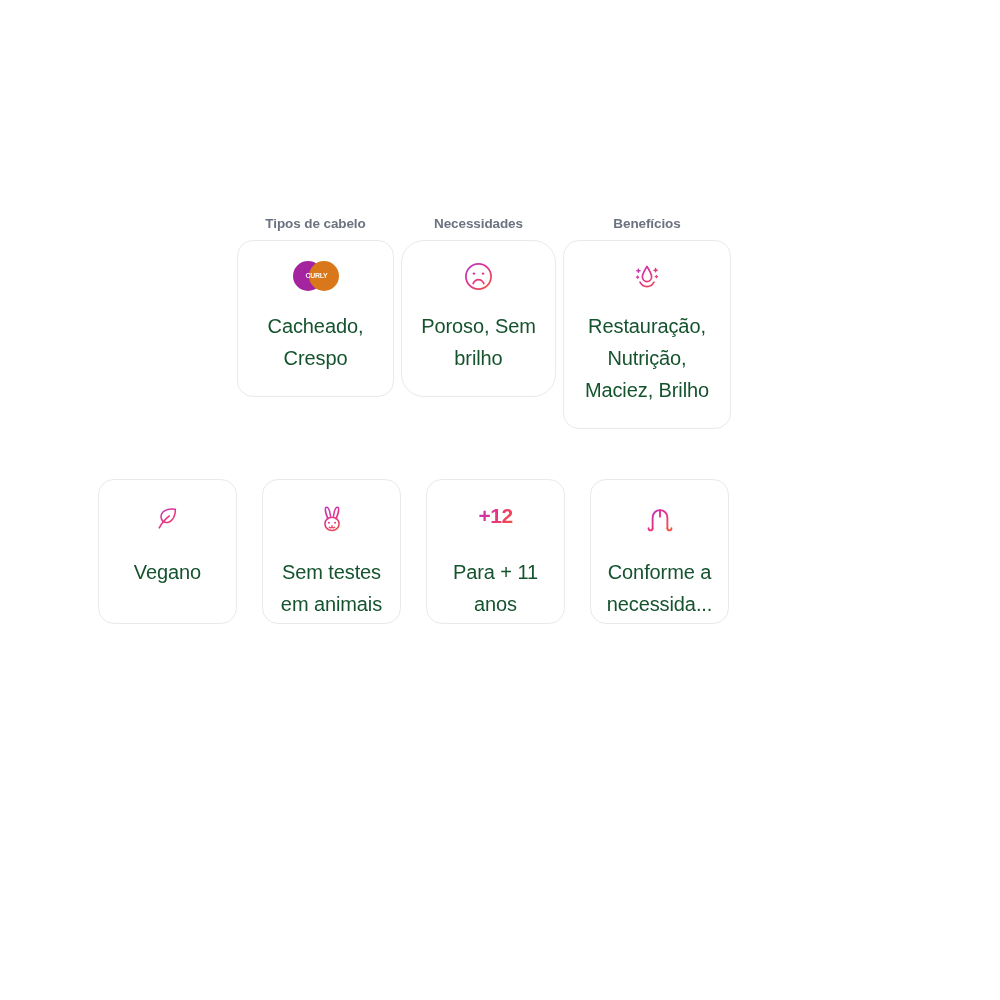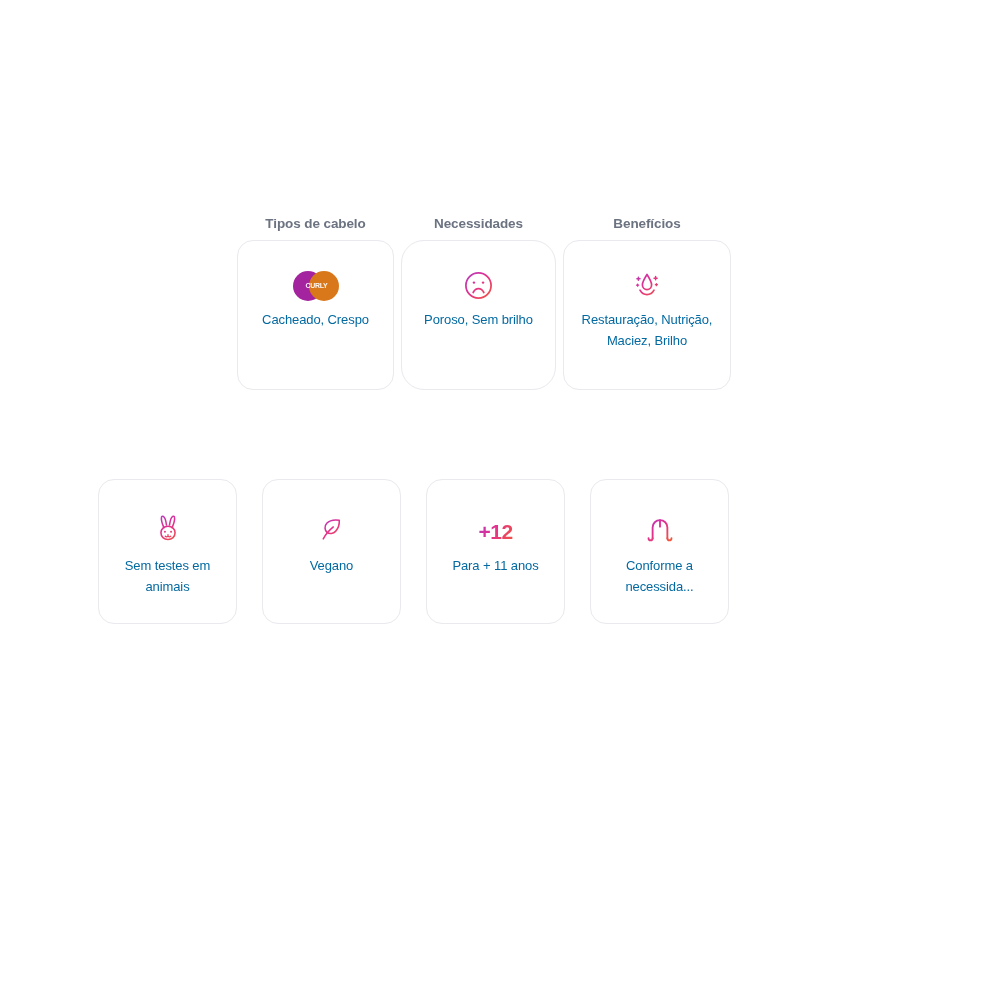--- a/index.html
+++ b/index.html
@@ -63,29 +63,29 @@
     padding: 20px 12px 22px 12px;
   }
 
   .primary-group:nth-child(1) .attr-card { width: 157px; }
   .primary-group:nth-child(2) .attr-card { width: 155px; border-radius: 23px; }
   .primary-group:nth-child(3) .attr-card { width: 168px; }
 
   .card-icon {
     height: 40px;
     display: flex;
-    align-items: flex-end;
+    align-items: flex-start;
     justify-content: center;
     margin-bottom: 9px;
   }
 
   .card-label {
-    font-size: 13px;
+    font-size: 20px;
     line-height: 1.6;
-    color: #0369a1;
+    color: #14532d;
     letter-spacing: -0.1px;
   }
 
   
   .claims-row {
     position: absolute;
     left: 98px;
     top: 479px;
     display: flex;
     align-items: flex-start;
@@ -213,20 +213,37 @@
       </div>
     </div>
 
   </div>
 
   <div class="claims-row">
 
 
     <div class="attr-card">
       <div class="card-icon">
+        <svg class="grad-icon" width="29" height="29" viewBox="0 0 32 32" fill="none">
+          <defs>
+            <linearGradient id="gLeaf" x1="6" y1="5" x2="26" y2="27" gradientUnits="userSpaceOnUse">
+              <stop offset="0" stop-color="#b43bbf"></stop>
+              <stop offset="0.45" stop-color="#e2308f"></stop>
+              <stop offset="1" stop-color="#f2563c"></stop>
+            </linearGradient>
+          </defs>
+          <path d="M24.6 5.8c-6.2-.9-11.2.6-13.8 3.4-2.9 3.1-2.4 7.6.3 9.9 2.6 2.2 6.9 1.7 9.6-1.3 2.7-3 4.1-7.6 3.9-12z" stroke="url(#gLeaf)" stroke-width="1.7" stroke-linejoin="round"></path>
+          <path d="M6.9 26.4c2.3-4.6 6.1-9.1 11.1-13.2" stroke="url(#gLeaf)" stroke-width="1.7" stroke-linecap="round"></path>
+        </svg>
+      </div>
+      <div class="card-label">Vegano</div>
+    </div>
+
+    <div class="attr-card">
+      <div class="card-icon">
         <svg class="grad-icon" width="26" height="31" viewBox="0 0 28 32" fill="none">
           <defs>
             <linearGradient id="gBun" x1="4" y1="2" x2="24" y2="30" gradientUnits="userSpaceOnUse">
               <stop offset="0" stop-color="#b43bbf"></stop>
               <stop offset="0.45" stop-color="#e2308f"></stop>
               <stop offset="1" stop-color="#f2563c"></stop>
             </linearGradient>
           </defs>
           <path d="M9.6 15.1C8.0 11.5 6.6 7.7 6.9 4.6c.1-1.5 1.1-2.2 2.1-1.6 1.5.9 2.8 5 3.4 9.3" stroke="url(#gBun)" stroke-width="1.7" stroke-linecap="round" stroke-linejoin="round"></path>
           <path d="M18.4 15.1c1.6-3.6 3.0-7.4 2.7-10.5-.1-1.5-1.1-2.2-2.1-1.6-1.5.9-2.8 5-3.4 9.3" stroke="url(#gBun)" stroke-width="1.7" stroke-linecap="round" stroke-linejoin="round"></path>
@@ -234,37 +251,20 @@
           <circle cx="10.7" cy="19.6" r="1.1" fill="url(#gBun)"></circle>
           <circle cx="17.3" cy="19.6" r="1.1" fill="url(#gBun)"></circle>
           <path d="M14 22.6v1.6M14 24.2c-.9 1.0-2.2 1.0-2.9.2M14 24.2c.9 1.0 2.2 1.0 2.9.2" stroke="url(#gBun)" stroke-width="1.4" stroke-linecap="round"></path>
         </svg>
       </div>
       <div class="card-label">Sem testes em animais</div>
     </div>
 
     <div class="attr-card">
       <div class="card-icon">
-        <svg class="grad-icon" width="29" height="29" viewBox="0 0 32 32" fill="none">
-          <defs>
-            <linearGradient id="gLeaf" x1="6" y1="5" x2="26" y2="27" gradientUnits="userSpaceOnUse">
-              <stop offset="0" stop-color="#b43bbf"></stop>
-              <stop offset="0.45" stop-color="#e2308f"></stop>
-              <stop offset="1" stop-color="#f2563c"></stop>
-            </linearGradient>
-          </defs>
-          <path d="M24.6 5.8c-6.2-.9-11.2.6-13.8 3.4-2.9 3.1-2.4 7.6.3 9.9 2.6 2.2 6.9 1.7 9.6-1.3 2.7-3 4.1-7.6 3.9-12z" stroke="url(#gLeaf)" stroke-width="1.7" stroke-linejoin="round"></path>
-          <path d="M6.9 26.4c2.3-4.6 6.1-9.1 11.1-13.2" stroke="url(#gLeaf)" stroke-width="1.7" stroke-linecap="round"></path>
-        </svg>
-      </div>
-      <div class="card-label">Vegano</div>
-    </div>
-
-    <div class="attr-card">
-      <div class="card-icon">
         <span class="age-badge">+12</span>
       </div>
       <div class="card-label">Para + 11 anos</div>
     </div>
 
     <div class="attr-card">
       <div class="card-icon">
         <svg class="grad-icon" width="28" height="30" viewBox="0 0 30 32" fill="none">
           <defs>
             <linearGradient id="gArch" x1="4" y1="4" x2="26" y2="28" gradientUnits="userSpaceOnUse">

